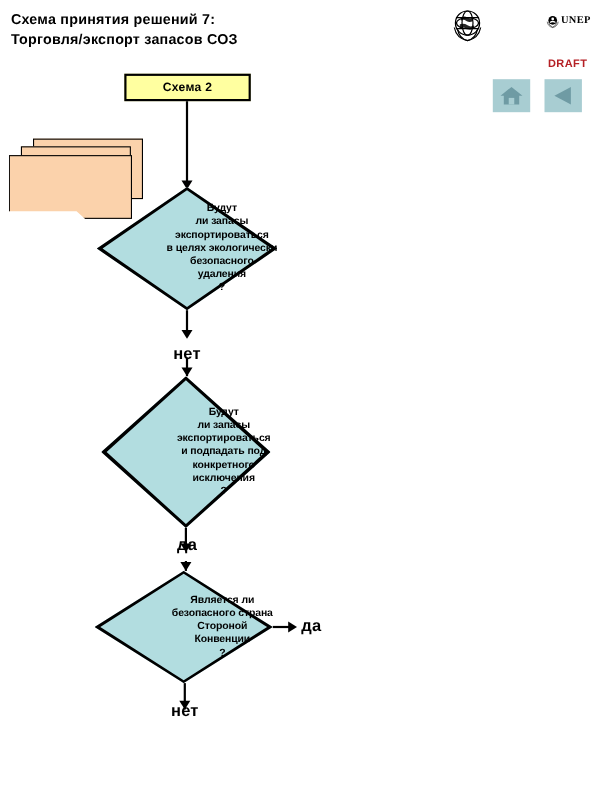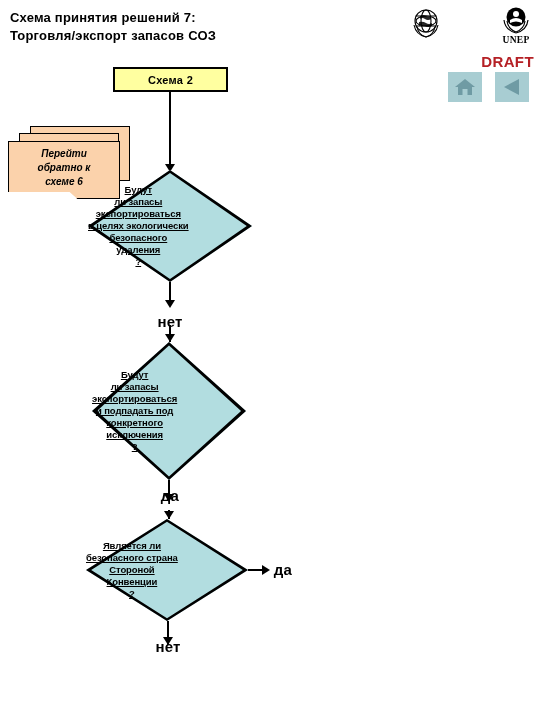--- a/index.html
+++ b/index.html
@@ -36,39 +36,39 @@
     top: 3px;
     width: 132px;
     height: 46px;
     display: flex;
     align-items: flex-start;
     justify-content: space-between;
   }
   .logo-cell {
     width: 42px;
     display: flex;
-    flex-direction: column;
+    flex-direction: row;
     align-items: center;
   }
   .logo-cell svg { display: block; }
   .logo-cap {
     font-size: 9.5px;
     font-weight: bold;
     letter-spacing: .3px;
     line-height: 10px;
     margin-top: -1px;
     font-family: "Liberation Serif", serif;
   }
   .logo-cap.sans { font-family: "Liberation Sans", sans-serif; font-size: 9px; }
 
   .draft {
     position: absolute;
     right: 6px;
     top: 53px;
-    font-size: 15px;
+    font-size: 10px;
     font-weight: bold;
     color: #b52025;
     letter-spacing: .4px;
   }
 
   .navbtns {
     position: absolute;
     left: 448px;
     top: 72px;
     display: flex;
@@ -140,22 +140,21 @@
     line-height: 14px;
     white-space: pre-line;
     padding-bottom: 5px;
   }
 
   
   .diamond {
     position: absolute;
     display: flex;
     align-items: center;
-    justify-content: flex-start;
-    text-decoration: underline;
+    justify-content: flex-end;
   }
   .diamond .shape {
     position: absolute;
     left: 0; top: 0; right: 0; bottom: 0;
     background: #b2dde0;
     clip-path: polygon(50% 0, 100% 50%, 50% 100%, 0 50%);
   }
   .diamond .edge {
     position: absolute;
     left: 0; top: 0; right: 0; bottom: 0;
@@ -295,23 +294,20 @@
 <div class="scheme-box">Схема  2</div>
 
 <div class="vline" id="conn-1"></div>
 <div class="arrow-down" id="arrow-1"></div>
 
 <div class="stack">
   <div class="page p1"></div>
   <div class="page p2"></div>
   <div class="page p3">
     <div class="page-front"></div>
-    <div class="page-text">Перейти
-обратно к
-схеме 6</div>
   </div>
 </div>
 
 <div class="diamond" id="diamond-1">
   <div class="shape"></div>
   <div class="edge"></div>
   <div class="dtext">Будут
 ли запасы
 экспортироваться
 в целях  экологически

